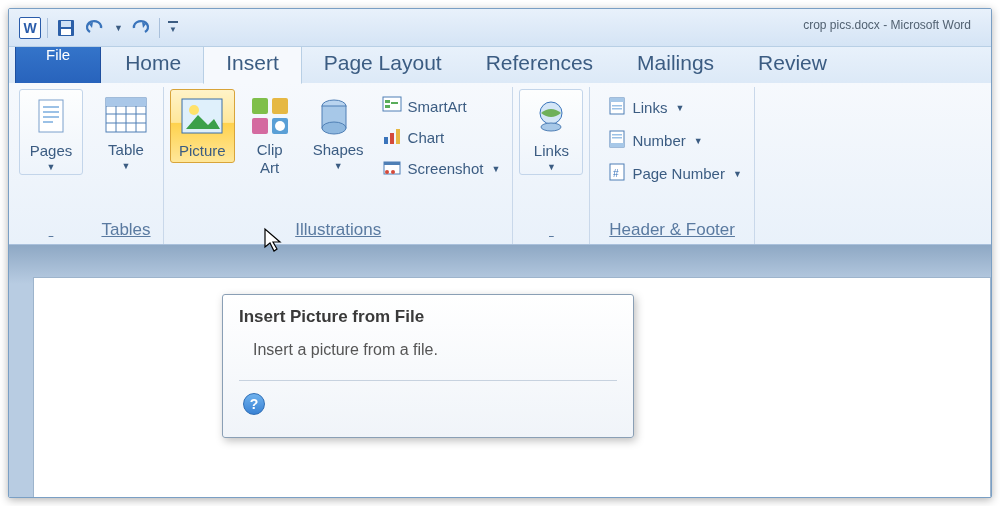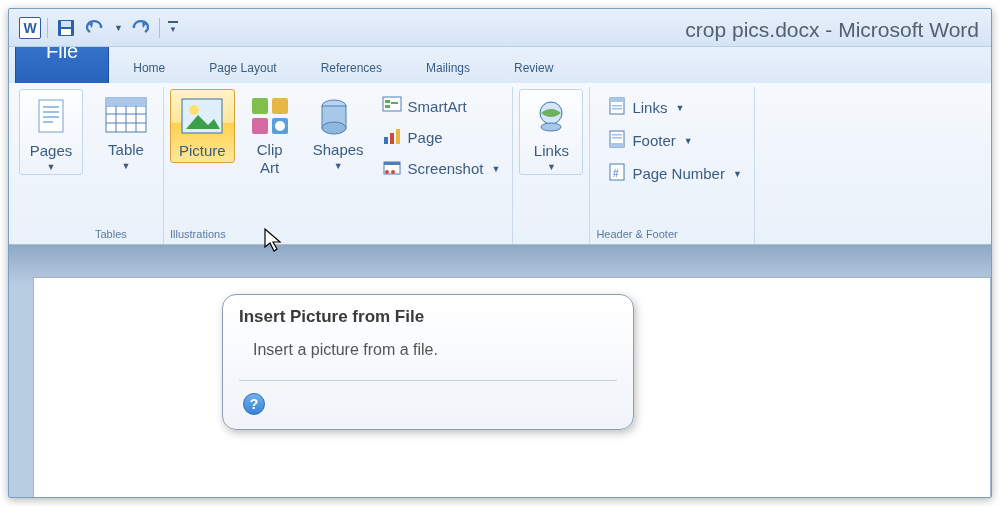--- a/index.html
+++ b/index.html
@@ -40,47 +40,47 @@
     }
     .vsep { width: 1px; height: 20px; background: #a9c0db; }
     .qat-btn { width: 24px; height: 24px; display:flex; align-items:center; justify-content:center; }
     .save-icon svg, .undo-icon svg, .redo-icon svg { display:block; }
     .qat-drop { 
       width: 14px; height: 20px;
       display:flex; flex-direction: column; align-items:center; justify-content:center;
     }
     .title-text {
       position: absolute;
-      right: 12px;
+      right: 20px;
       top: 9px;
-      font-size: 21px;
+      font-size: 12px;
       color: #516171;
     }
     .title-app { color: #516171; }
     
     .tabbar {
       height: 36px;
       background: linear-gradient(to bottom, #e8f1fb 0%, #dce9f7 100%);
       display: flex;
       align-items: flex-end;
       padding-left: 6px;
     }
     .file-tab {
       background: linear-gradient(to bottom, #3b7ed1 0%, #2863bc 100%);
       color: #fff;
       padding: 20px 30px;
-      font-size: 20px;
+      font-size: 15px;
       border: 1px solid #1f4f9e;
       border-bottom: none;
       margin-right: 2px;
       border-radius: 2px 2px 0 0;
     }
     .rtab {
       padding: 8px 22px;
-      font-size: 12px;
+      font-size: 21px;
       color: #3b5c82;
       cursor: default;
     }
     .rtab.active {
       background: #f6f9fd;
       border: 1px solid #b8cfe5;
       border-bottom: 1px solid #f6f9fd;
       border-radius: 3px 3px 0 0;
       margin-bottom: -1px;
       color: #3b5c82;
@@ -94,23 +94,25 @@
       padding: 4px 4px 0 4px;
     }
     .group {
       display: flex;
       flex-direction: column;
       padding: 2px 6px 2px 6px;
       border-right: 1px solid #c9d8ea;
     }
     .group-body { display:flex; flex: 1; align-items: flex-start; gap: 4px; }
     .group-label {
-      font-size: 11px;
+      text-align: center;
+      font-size: 17px;
       color: #5a7aa0;
       padding: 4px 0 2px 0;
+      text-decoration: underline;
     }
     
     .big-btn {
       display:flex; flex-direction: column; align-items:center;
       padding: 4px 8px 2px 8px;
       border-radius: 3px;
       min-width: 62px;
     }
     .big-btn .icon-box { width: 46px; height: 46px; display:flex; align-items:center; justify-content:center; margin-bottom: 2px; }
     .big-btn .lbl { font-size: 15px; color: #3b5c82; text-align:center; line-height: 1.2; }
@@ -141,23 +143,23 @@
       border: 1px solid #9db4cc;
     }
     
     .tooltip {
       position: absolute;
       top: 294px;
       left: 222px;
       width: 412px;
       background: linear-gradient(to bottom, #ffffff 0%, #f0f4f9 100%);
       border: 1px solid #8a9fb5;
-      border-radius: 14px;
+      border-radius: 3px;
       box-shadow: 2px 3px 8px rgba(0,0,0,0.25);
-      padding: 12px 16px 14px 16px;
+      padding: 12px 16px 22px 16px;
     }
     .tooltip-title { font-weight: bold; font-size: 17px; color: #3a3a3a; margin-bottom: 14px; }
     .tooltip-body { font-size: 16px; color: #555; padding-left: 14px; margin-bottom: 21px; }
     .tooltip hr { border: none; border-top: 1px solid #c7d2df; margin-bottom: 12px; }
     .tooltip-help { display:flex; align-items:center; gap: 10px; font-weight:bold; font-size: 16px; color:#3a3a3a; padding-left: 4px; }
     .help-circ { width:22px; height:22px; border-radius:50%; background:linear-gradient(to bottom,#6fb2ee,#3a82d4); display:flex; align-items:center; justify-content:center; color:#fff; font-weight:bold; font-size:14px; border:1px solid #2f6eb5;}
     
     .cursor {
       position: absolute;
       top: 227px;
@@ -201,20 +203,21 @@
       </div>
     </div>
     <div class="title-text">
       <span>crop pics.docx</span><span> - </span><span class="title-app">Microsoft Word</span>
     </div>
   </div>
 
   <div class="tabbar">
     <div class="file-tab">File</div>
     <div class="rtab">Home</div>
+    <div class="rtab active">Insert</div>
     <div class="rtab">Page Layout</div>
     <div class="rtab">References</div>
     <div class="rtab">Mailings</div>
     <div class="rtab">Review</div>
   </div>
 
   <div class="ribbon">
 
     <div class="group" style="border-right:none">
       <div class="group-body">
@@ -301,21 +304,21 @@
                   <path d="M9 7 L16 7" stroke="#5aad5a" stroke-width="2"></path>
                 </svg></span>
             <span>SmartArt</span>
           </div>
           <div class="small-btn">
             <span><svg width="20" height="18">
                   <rect x="2" y="10" width="4" height="7" fill="#3a74bb"></rect>
                   <rect x="8" y="6" width="4" height="11" fill="#d44a3a"></rect>
                   <rect x="14" y="2" width="4" height="15" fill="#e6b843"></rect>
                 </svg></span>
-            <span>Page</span>
+            <span>Chart</span>
           </div>
           <div class="small-btn">
             <span><svg width="20" height="18">
                   <rect x="2" y="4" width="16" height="12" fill="#fff" stroke="#4f7fb5"></rect>
                   <rect x="2" y="4" width="16" height="3" fill="#4f7fb5"></rect>
                   <circle cx="5" cy="14" r="2" fill="#d44a3a"></circle>
                   <circle cx="11" cy="14" r="2" fill="#d44a3a"></circle>
                 </svg></span>
             <span>Screenshot</span>
             <span class="small-drop">▼</span>
@@ -355,21 +358,21 @@
             <span>Links</span>
             <span class="small-drop">▼</span>
           </div>
           <div class="small-btn">
             <span><svg width="18" height="20">
                   <rect x="2" y="2" width="14" height="16" fill="#fff" stroke="#4f7fb5"></rect>
                   <rect x="2" y="14" width="14" height="4" fill="#a7c8e8"></rect>
                   <rect x="4" y="5" width="10" height="1.5" fill="#9bc1e6"></rect>
                   <rect x="4" y="8" width="10" height="1.5" fill="#9bc1e6"></rect>
                 </svg></span>
-            <span>Footer</span>
+            <span>Number</span>
             <span class="small-drop">▼</span>
           </div>
           <div class="small-btn">
             <span><svg width="18" height="20">
                   <rect x="2" y="2" width="14" height="16" fill="#fff" stroke="#4f7fb5"></rect>
                   <text x="5" y="15" font-size="10" fill="#3a74bb">#</text>
                 </svg></span>
             <span>Page Number</span>
             <span class="small-drop">▼</span>
           </div>

